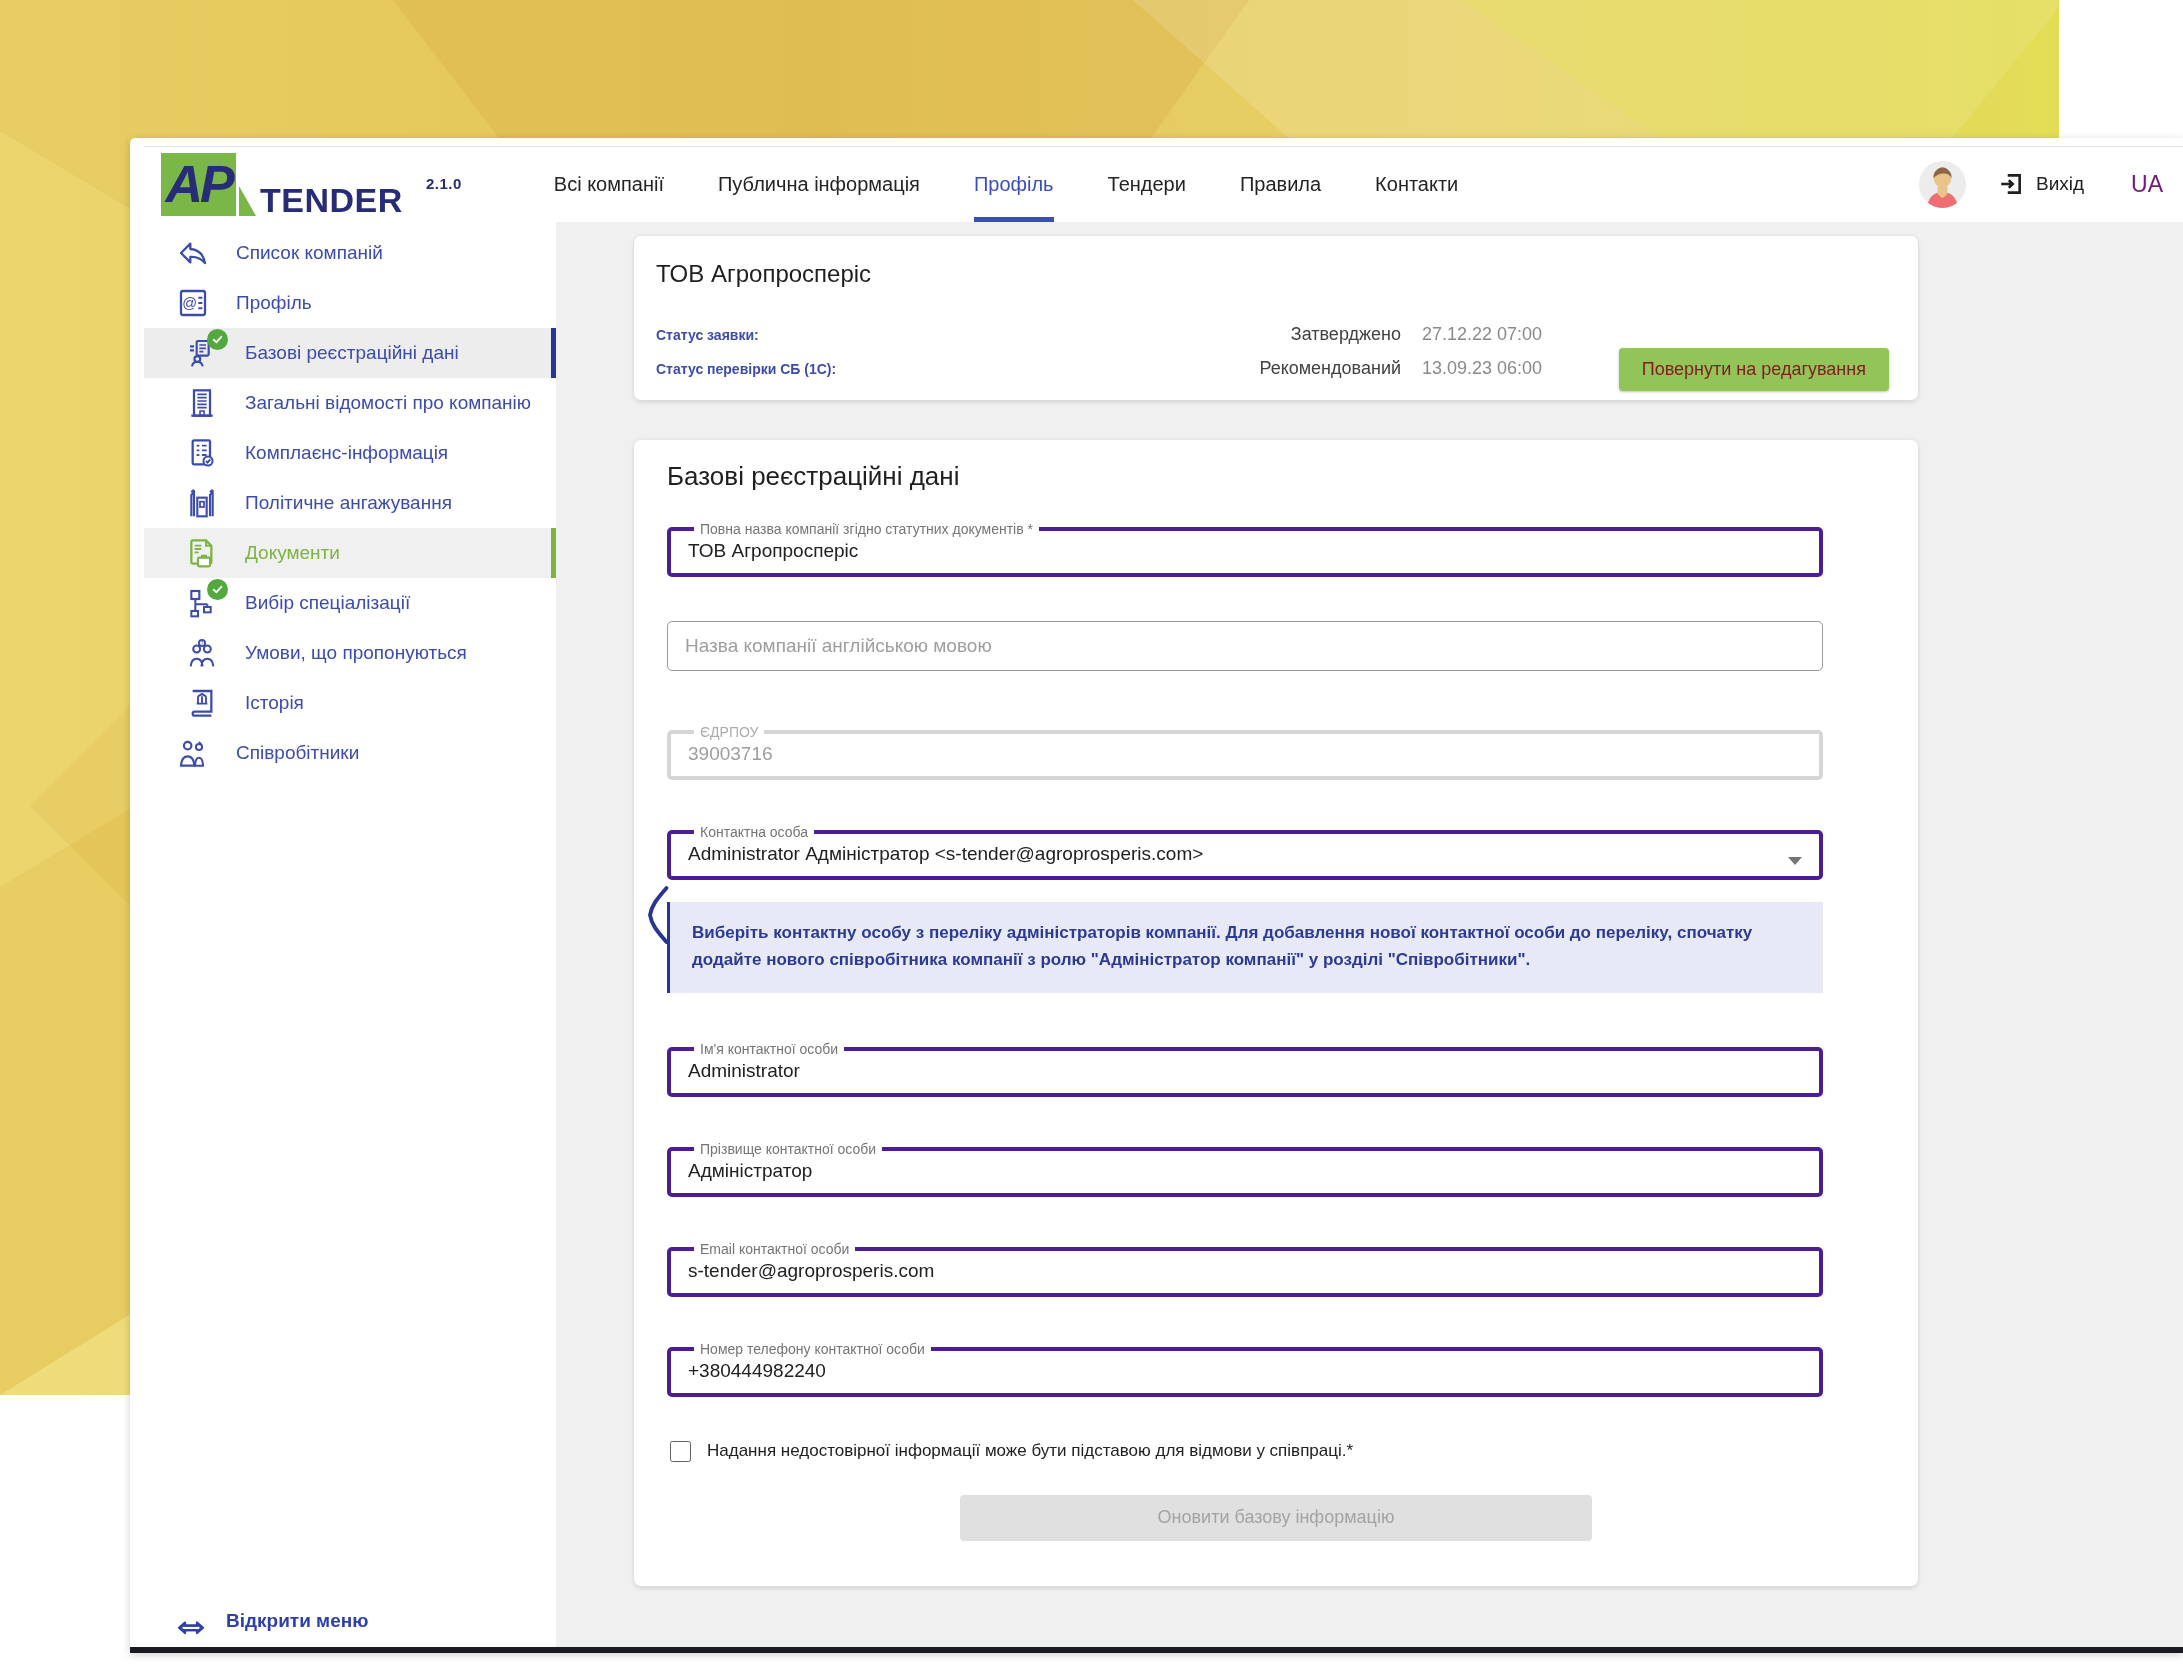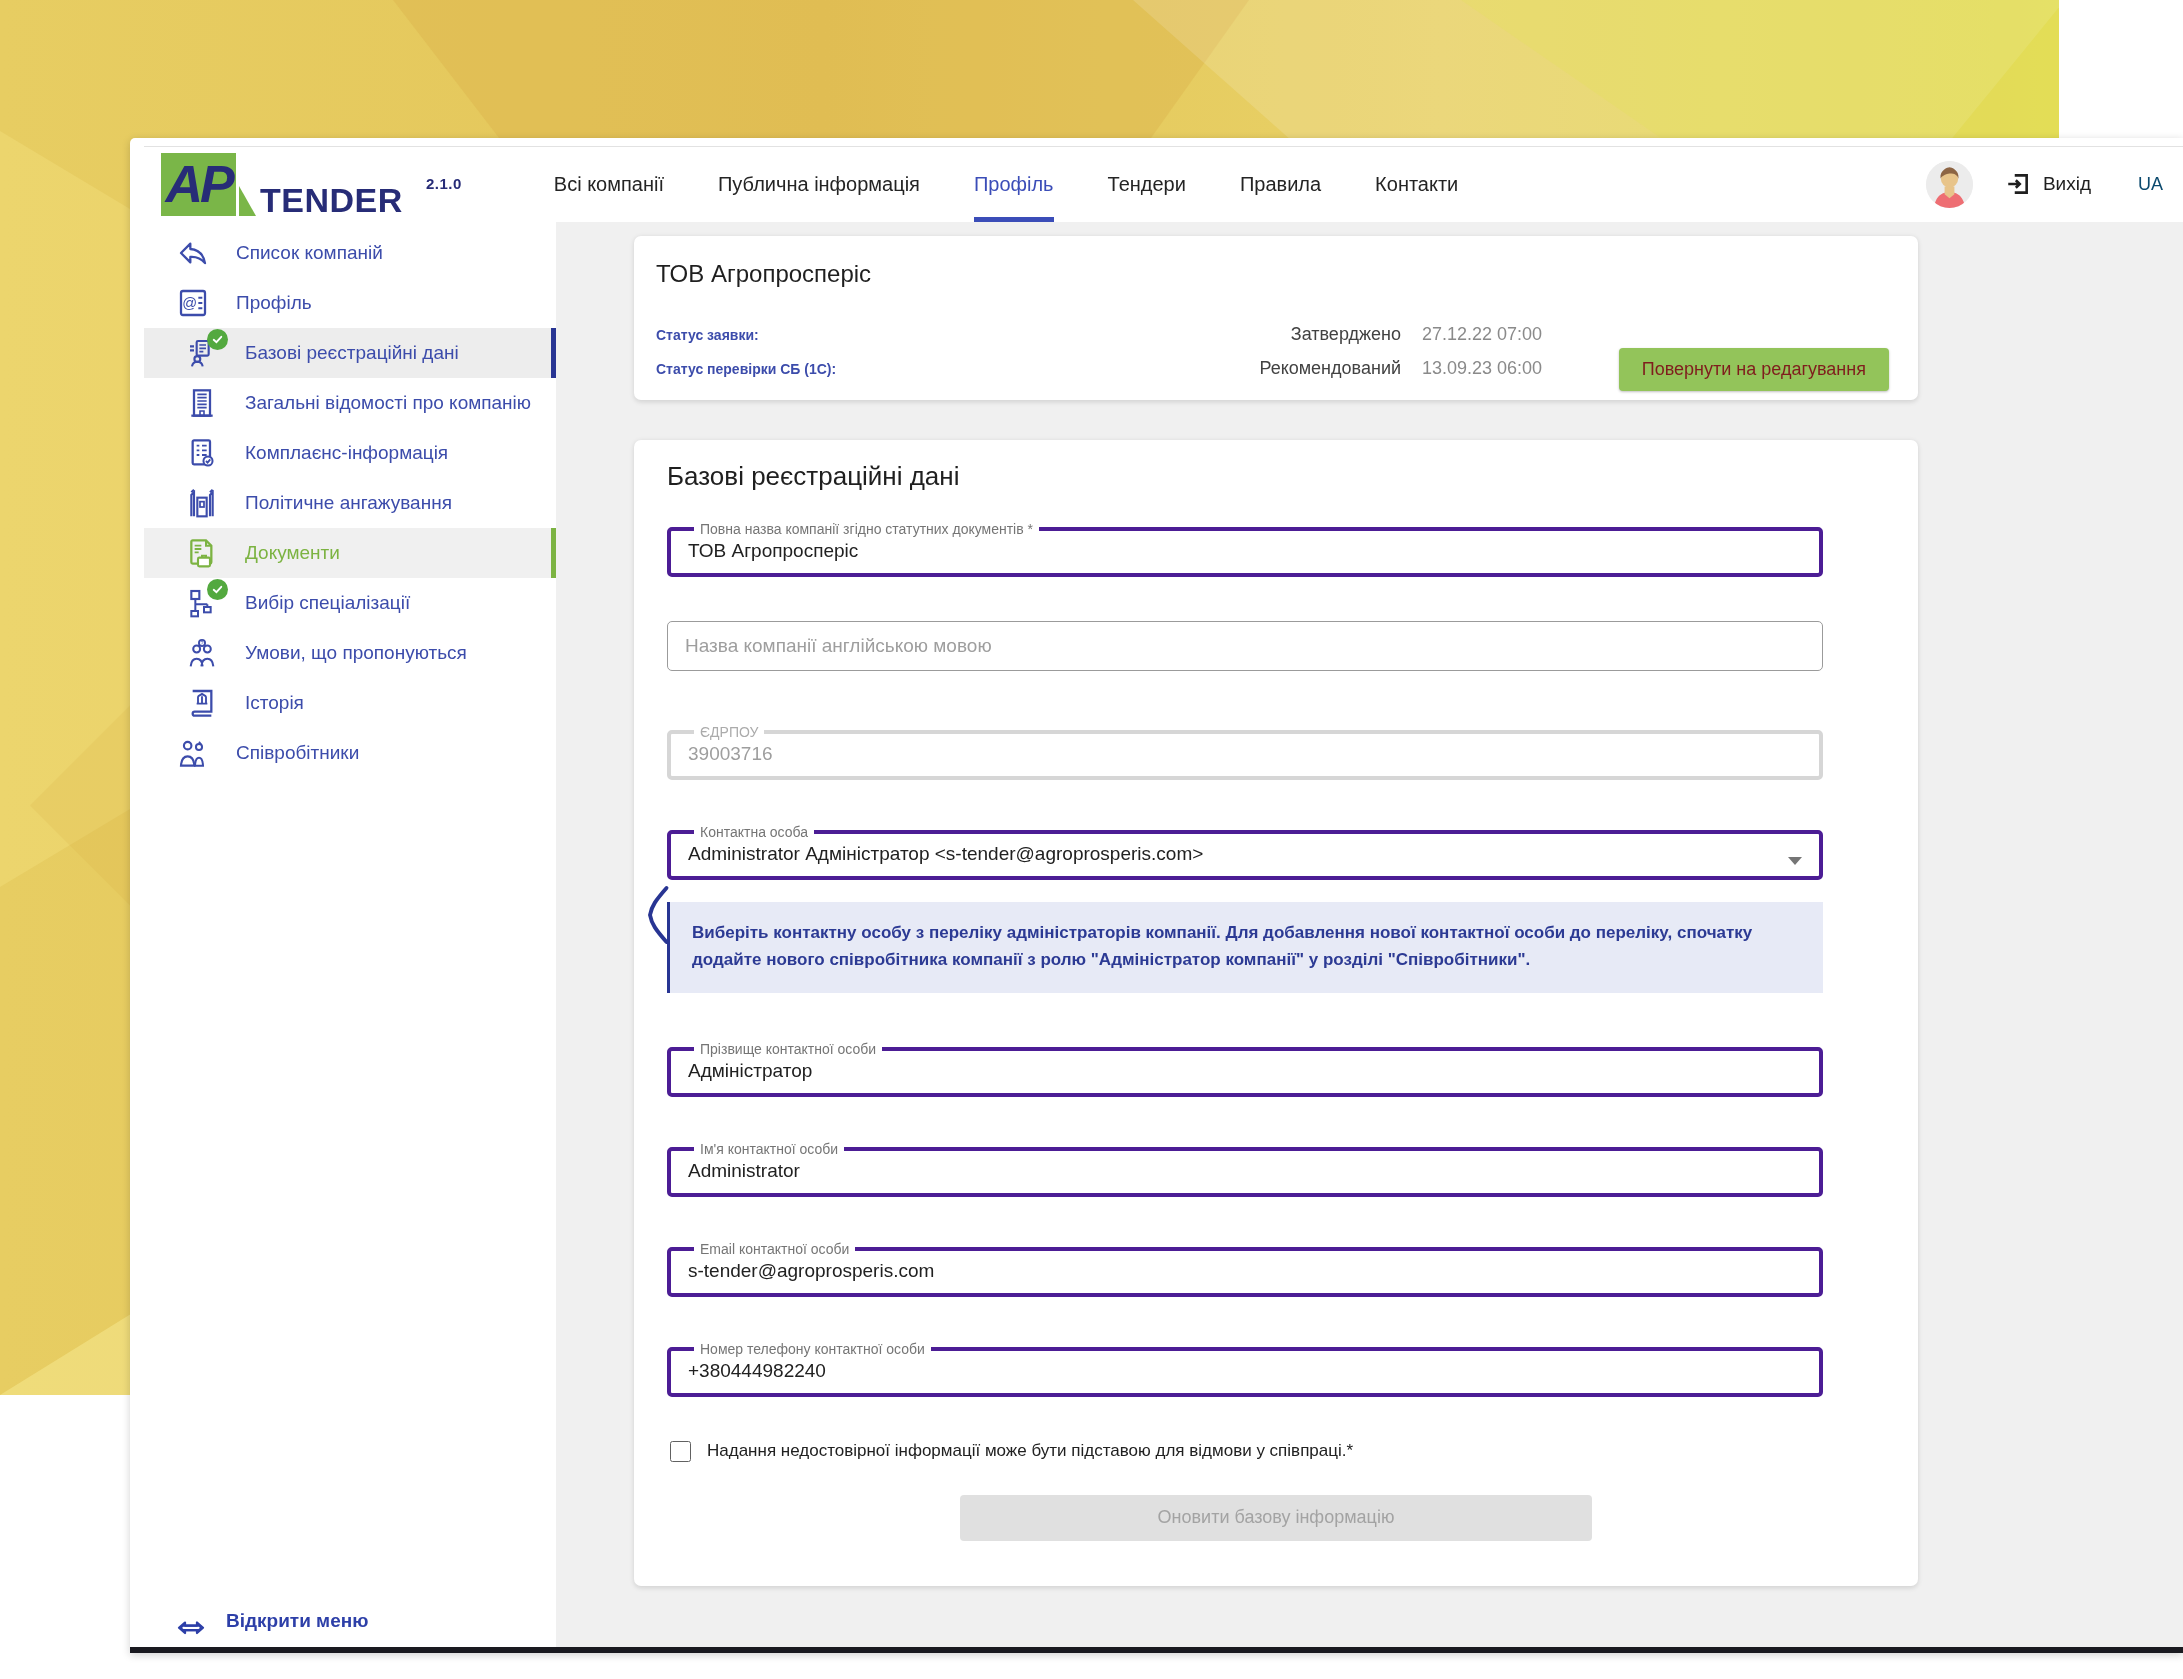--- a/index.html
+++ b/index.html
@@ -34,21 +34,21 @@
   .logo-text { font-size:34px; font-weight:bold; color:#272c77; letter-spacing:0.5px; margin-left:24px; line-height:.9; }
   .logo-version { position:absolute; right:-59px; top:-8px; font-size:15px; font-weight:bold; color:#272c77; }
   .nav { display:flex; align-items:center; gap:54px; margin-left:151px; height:100%; }
   .nav-item { font-size:20px; color:#242424; height:100%; display:flex; align-items:center; position:relative; cursor:pointer; white-space:nowrap; }
   .nav-item.active { color:#3b4db8; }
   .nav-item.active::after { content:""; position:absolute; left:0; right:0; bottom:0; height:4.5px; background:#3b4db8; }
   .header-right { margin-left:auto; display:flex; align-items:center; gap:32px; }
   .avatar { width:47px; height:47px; border-radius:50%; background:#ececec; overflow:hidden; flex:0 0 auto; }
   .logout { display:flex; align-items:center; gap:12px; cursor:pointer; }
   .logout-label { font-size:19px; color:#1f1f1f; }
-  .lang { font-size:18px; color:#0c4a6e; cursor:pointer; margin-left:15px; }
+  .lang { font-size:23px; color:#701a75; cursor:pointer; margin-left:15px; }
 
   
   .app-body { flex:1; display:flex; min-height:0; position:relative; }
   .sidebar { width:412px; background:#ffffff; padding-top:6px; position:relative; flex:0 0 auto; }
   .side-item { height:50px; display:flex; align-items:center; gap:25px; padding-left:30px; position:relative; cursor:pointer; }
   .side-item.sub { padding-left:39px; }
   .side-item .lbl { font-size:19px; font-weight:500; color:#3c4cab; }
   .side-item.active-blue { background:#ededed; }
   .side-item.active-blue::after { content:""; position:absolute; right:0; top:0; bottom:0; width:5px; background:#283593; }
   .side-item.active-green { background:#f0f0f0; }
@@ -355,27 +355,27 @@
         </fieldset>
 
         <div class="hint-box">
           <svg class="hint-chevron" width="27" height="60" viewBox="0 0 18 40">
             <path d="M15 2 C8 10 5 14 4 20 C5 26 8 30 15 38" fill="none" stroke="#283593" stroke-width="2.6" stroke-linecap="round"></path>
           </svg>
           <div class="hint-text">Виберіть контактну особу з переліку адміністраторів компанії. Для добавлення нової контактної особи до переліку, спочатку додайте нового співробітника компанії з ролю "Адміністратор компанії" у розділі "Співробітники".</div>
         </div>
 
         <fieldset class="field">
+          <legend>Ім'я контактної особи</legend>
+          <input type="text" value="Administrator" style="">
+        </fieldset>
+
+        <fieldset class="field">
           <legend>Прізвище контактної особи</legend>
           <input type="text" value="Адміністратор" style="">
-        </fieldset>
-
-        <fieldset class="field">
-          <legend>Ім'я контактної особи</legend>
-          <input type="text" value="Administrator" style="">
         </fieldset>
 
         <fieldset class="field">
           <legend>Email контактної особи</legend>
           <input type="text" value="s-tender@agroprosperis.com" style="">
         </fieldset>
 
         <fieldset class="field">
           <legend>Номер телефону контактної особи</legend>
           <input type="text" value="+380444982240" style="">

